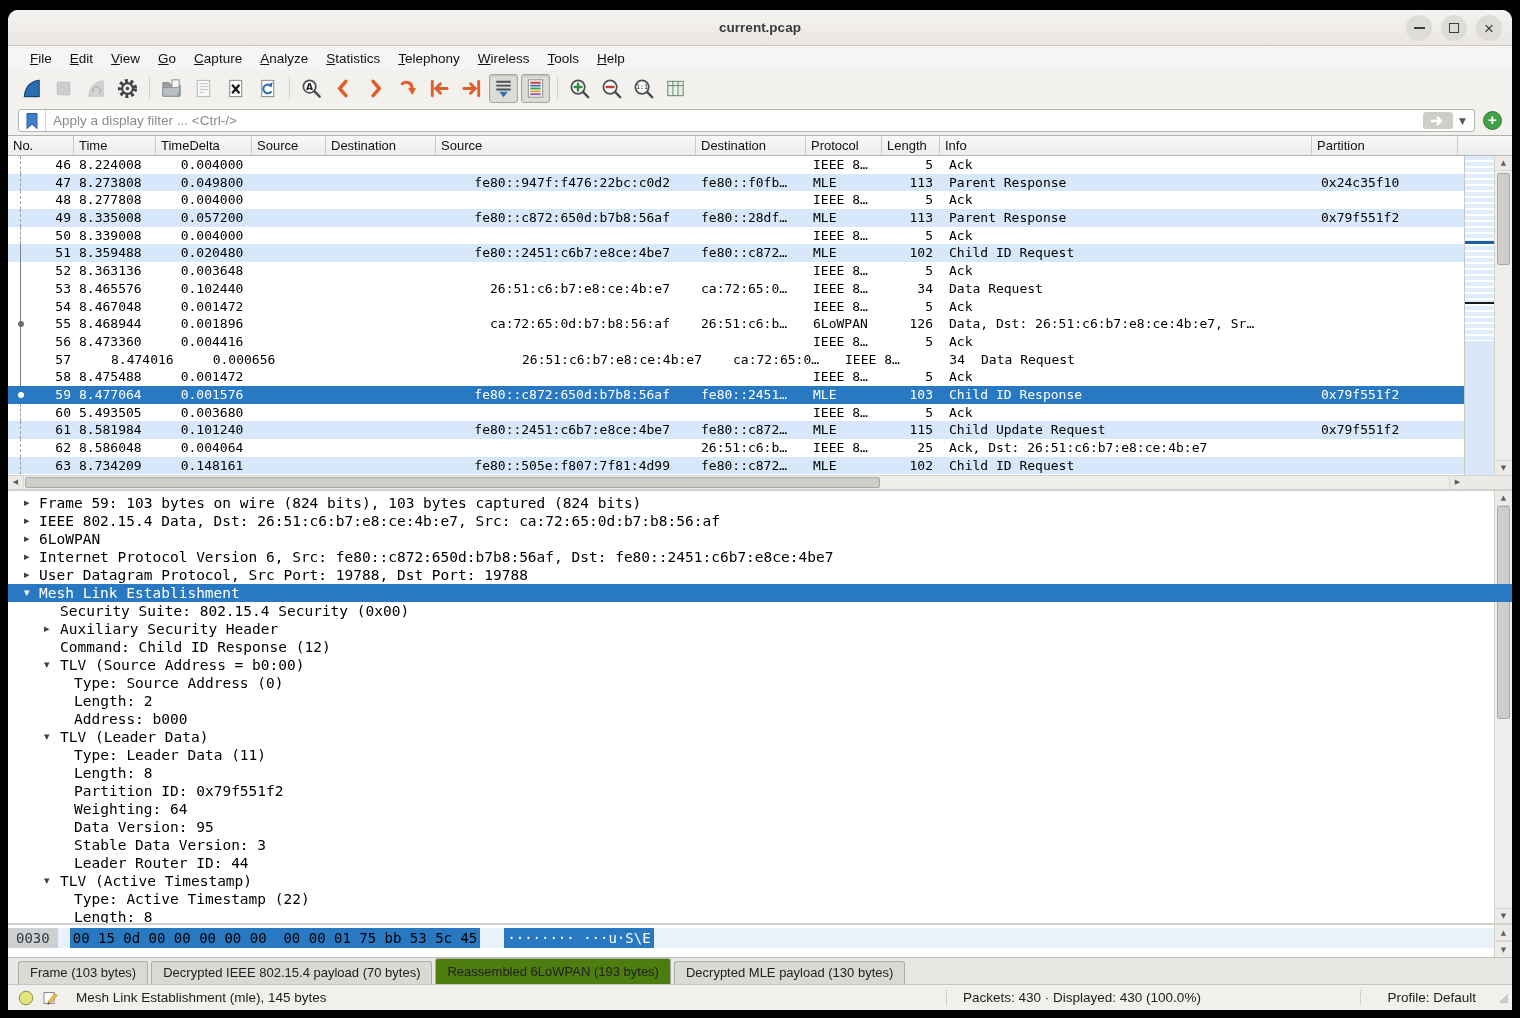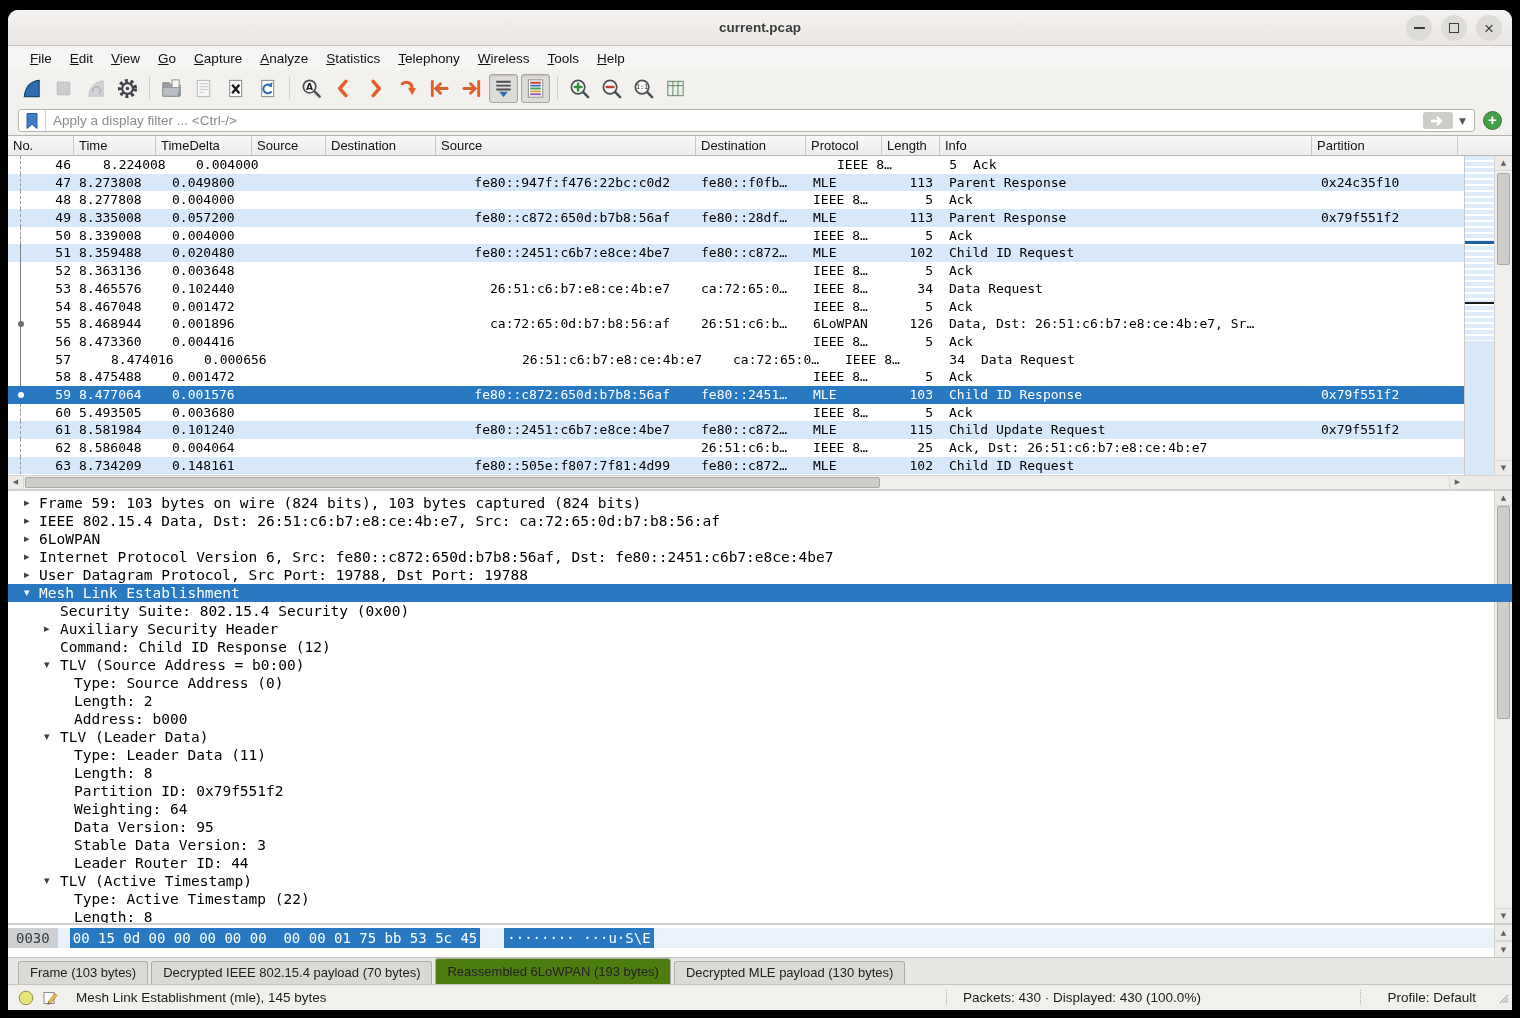--- a/index.html
+++ b/index.html
@@ -65,21 +65,21 @@
   .prow.selected { background:#2879c2; color:#fff; }
   .prow span { flex:none; overflow:hidden; }
   .mk-dashed::before, .mk-solid::before, .mk-dot::before { content:""; position:absolute; left:12px;
       top:0; height:100%; border-left:1px dashed #9a9a9a; }
   .mk-solid::before, .mk-dot::before { border-left:1px solid #7f7f7f; }
   .mk-dot::after, .mk-dotsel::after { content:""; position:absolute; left:9.5px; top:50%;
       transform:translateY(-50%); width:6px; height:6px; border-radius:3px; background:#6e6e6e; }
   .mk-dotsel::after { background:#fff; }
   .c-no { text-align:right; padding-right:3px; }
   .c-time { padding-left:5px; }
-  .c-delta { padding-left:16px; }
+  .c-delta { padding-left:16px;text-align:center; }
   .c-src2 { text-align:right; padding-right:26px; }
   .c-dst2 { padding-left:5px; }
   .c-proto { padding-left:7px; }
   .c-len { text-align:right; padding-right:7px; }
   .c-info { padding-left:9px; }
   .c-part { padding-left:9px; }
 
   
   .minimap { flex:none; width:30px; border-left:1px solid #c9c7c4;
      background-image:
@@ -117,21 +117,21 @@
   .dline.sel { background:#2879c2; color:#fff; }
   .dline.sel .arr { color:#fff; }
   .dscroll { position:absolute; right:0; top:0; bottom:0; width:18px; }
 
   
   .hexpane { flex:none; height:34px; border-top:2px solid #d2d0cd; background:#fff;
              position:relative; font-family:"DejaVu Sans Mono",monospace; font-size:14px; }
   .hexrow { display:flex; align-items:stretch; height:20px; margin-top:3px; background:#e9f1fa;
             width:calc(100% - 18px); line-height:20px; }
   .hoff { flex:none; background:#ccd0d3; color:#333a3e; padding:0 8px; }
-  .hbytes { flex:none; background:#2879c2; color:#ffffff; margin-left:12px; padding:0 3px; white-space:pre; }
+  .hbytes { flex:none; background:#2879c2; color:#000000; margin-left:12px; padding:0 3px; white-space:pre; }
   .hascii { flex:none; background:#2879c2; color:#fff; margin-left:24px; padding:0 3px; white-space:pre; }
   .hexscroll { position:absolute; right:0; top:0; bottom:0; width:18px; display:flex;
                flex-direction:column; background:#f0eeeb; border-left:1px solid #d5d3d0; }
 
   
   .tabbar { flex:none; height:27px; background:#e9e7e4; border-top:1px solid #c3c1be;
             display:flex; align-items:flex-end; padding-left:10px; font-size:13px; color:#222; }
   .tab { flex:none; height:23px; line-height:22px; padding:0 11px; background:#dbd9d6;
          border:1px solid #aeaca9; border-bottom:none; border-radius:3px 3px 0 0;
          margin-right:3px; white-space:nowrap; }
@@ -367,21 +367,21 @@
       <div class="hcell" style="width: 58px;">Length</div>
       <div class="hcell" style="width: 372px;">Info</div>
       <div class="hcell" style="width: 146px;">Partition</div>
       <div class="hcell hfill" style="flex: 1 1 0%;"></div>
     </div>
 
   <div class="plist-body">
     <div class="rows-wrap">
         <div class="prow  mk-dashed">
           <span class="c-no" style="width: 66px;">46</span>
-          <span class="c-time" style="width: 82px; margin-left: 24px;">8.224008</span>
+          <span class="c-time" style="width: 82px;">8.224008</span>
           <span class="c-delta" style="width: 96px;">0.004000</span>
           <span class="c-src" style="width: 74px;"></span>
           <span class="c-dst" style="width: 110px;"></span>
           <span class="c-src2" style="width: 260px;"></span>
           <span class="c-dst2" style="width: 110px;"></span>
           <span class="c-proto" style="width: 76px;">IEEE 8…</span>
           <span class="c-len" style="width: 58px;">5</span>
           <span class="c-info" style="width: 372px;">Ack</span>
           <span class="c-part" style="width: 146px;"></span>
         </div>

